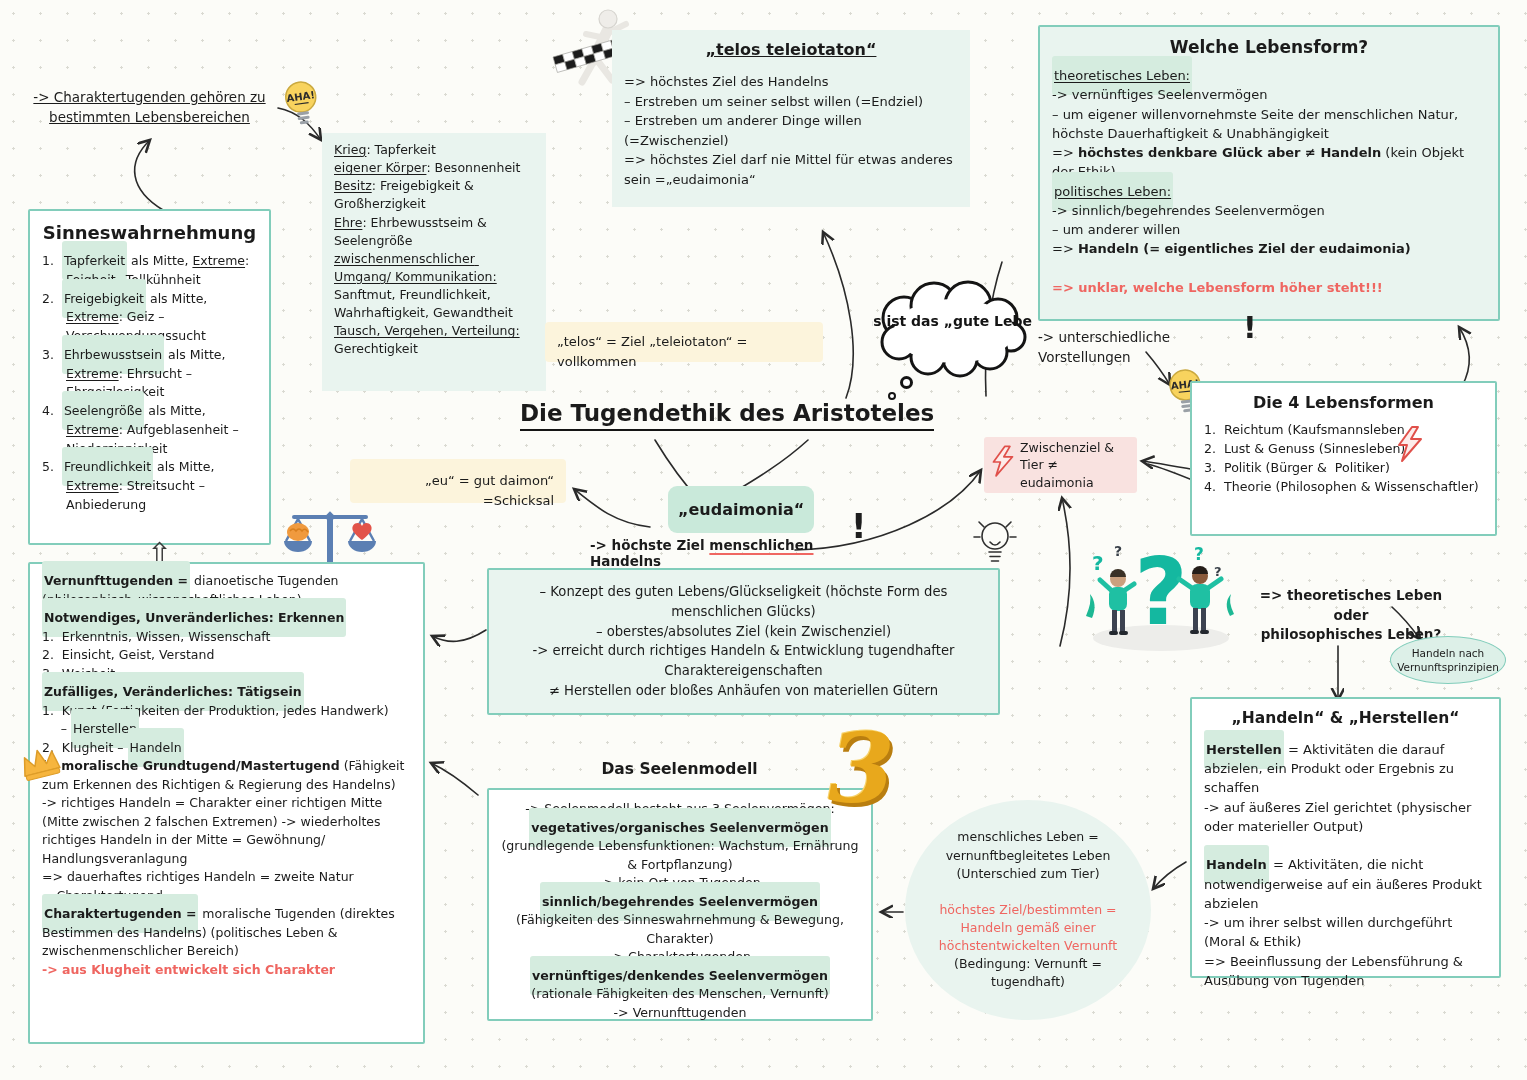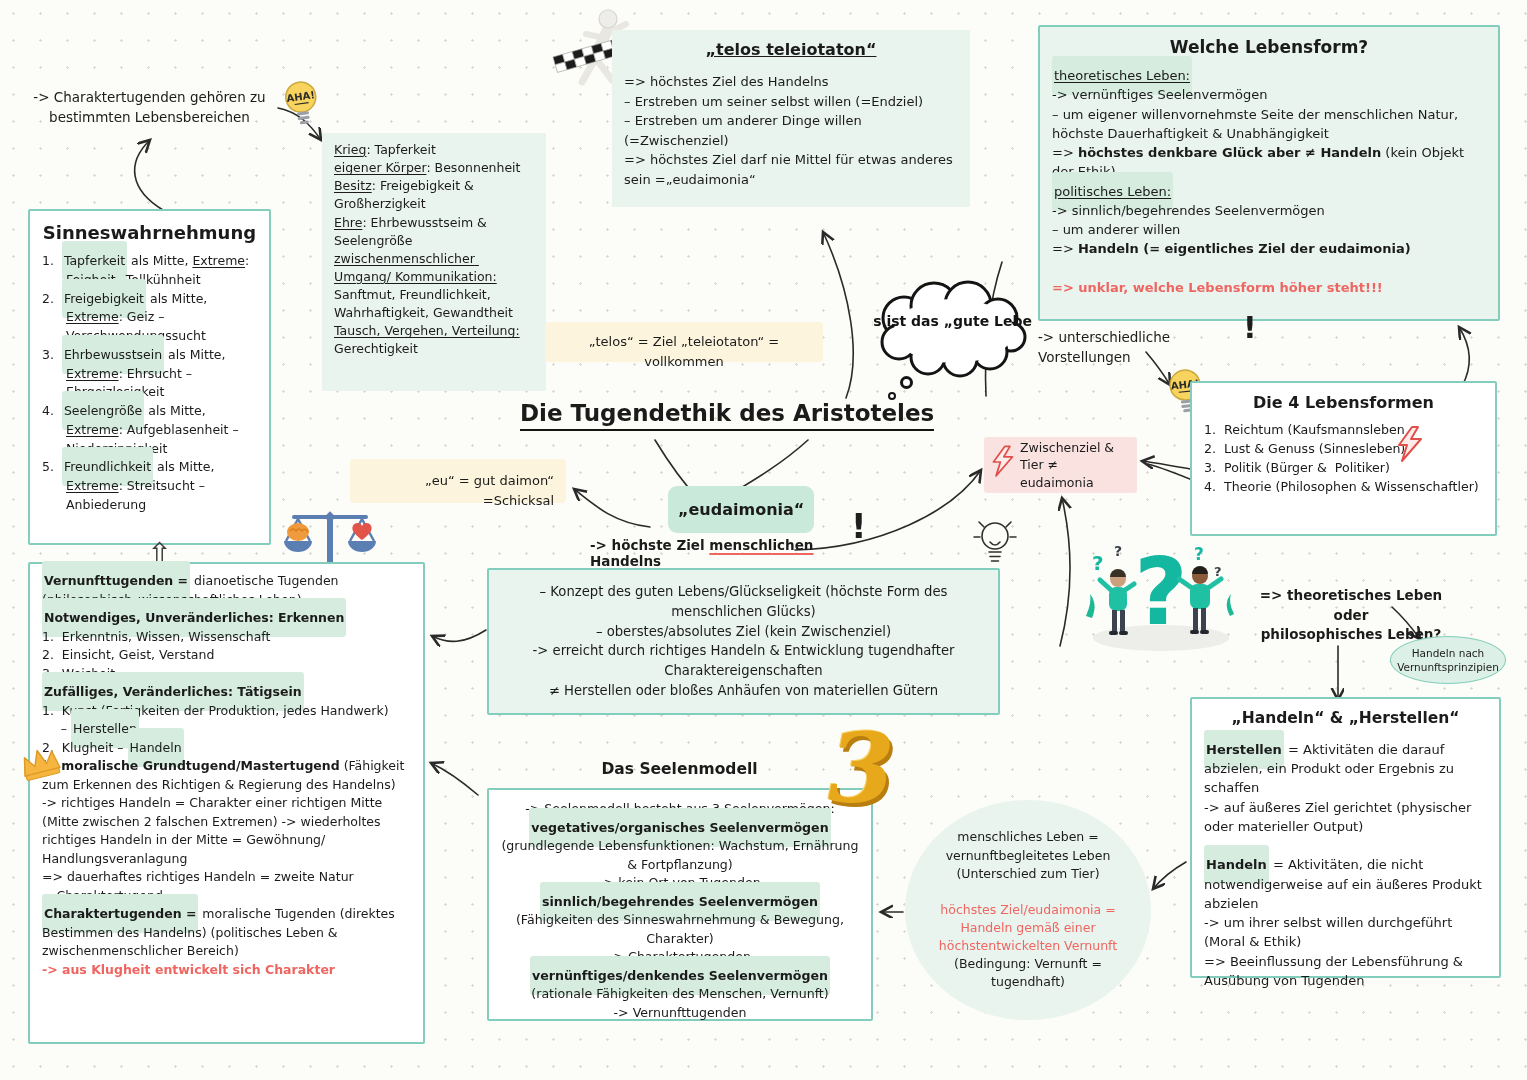--- a/index.html
+++ b/index.html
@@ -58,21 +58,21 @@
       <path d="M486,630 C464,644 448,644 432,636" marker-end="url(#ah)"></path>
       <path d="M478,795 C458,778 446,770 431,763" marker-end="url(#ah)"></path>
       <path d="M903,912 L881,912" marker-end="url(#ah)"></path>
       <path d="M1186,862 C1172,870 1162,878 1153,889" marker-end="url(#ah)"></path>
       <path d="M1462,386 C1473,366 1471,346 1459,327" marker-end="url(#ah)"></path>
       <path d="M1338,646 L1338,700" marker-end="url(#ah)"></path>
       <path d="M1392,607 C1404,618 1412,628 1420,639" marker-end="url(#ah)"></path>
     </g>
   </svg>
 
-  <div class="note ctr" style="left:22px;top:88px;width:255px;text-align:center;">
+  <div class="note ctr" style="left:22px;top:88px;width:255px;text-align:center;text-decoration:underline;">
       <div class="ln">-&gt; Charaktertugenden gehören zu</div>
       <div class="ln">bestimmten Lebensbereichen</div>
     </div>
 
   <div class="abs" style="left:282px;top:80px;transform:rotate(-8deg);">
     <svg width="40" height="48" viewBox="0 0 40 48">
       <circle cx="20" cy="17" r="15" fill="#f8d35e" stroke="#caa93f" stroke-width="1.5"></circle>
       <text x="20" y="20" text-anchor="middle" font-size="10" font-weight="bold" fill="#2b2b2b">AHA!</text>
       <path d="M13,23.5 h14" stroke="#2b2b2b" stroke-width="1.2"></path>
       <rect x="14" y="32" width="12" height="3" rx="1.5" fill="#9aa0a6"></rect>
@@ -155,21 +155,21 @@
         <div class="ln">=&gt; <b>höchstes denkbare Glück aber ≠ Handeln</b> (kein Objekt der Ethik)</div>
         <div class="ln"><span class="hl"><span class="ul">politisches Leben:</span></span></div>
         <div class="ln">-&gt; sinnlich/begehrendes Seelenvermögen</div>
         <div class="ln">– um anderer willen</div>
         <div class="ln">=&gt; <b>Handeln (= eigentliches Ziel der eudaimonia)</b></div>
         <div class="ln">&nbsp;</div>
         <div class="ln"><span class="red"><b>=&gt; unklar, welche Lebensform höher steht!!!</b></span></div>
       </div>
   </div>
 
-  <div class="box cream" style="left:545px;top:322px;width:278px;height:40px;font-size:13px;text-align:center;padding-top:10px;">
+  <div class="box cream" style="left:545px;top:322px;width:278px;height:40px;font-size:13px;text-align:left;padding-top:10px;">
     <span>„telos“ = Ziel  „teleiotaton“ = vollkommen</span>
   </div>
 
   <div class="abs" style="left:872px;top:280px;width:160px;height:108px;">
     <svg width="160" height="108" viewBox="0 0 160 108">
       <g stroke="#141414" stroke-width="3" fill="#ffffff">
         <circle cx="32" cy="38" r="21"></circle>
           <circle cx="62" cy="26" r="23"></circle>
           <circle cx="96" cy="25" r="23"></circle>
         <circle cx="126" cy="38" r="19"></circle>
@@ -369,21 +369,21 @@
   </div>
 
   <div class="abs" style="left:828px;top:712px;font-family:'DejaVu Serif','Liberation Serif',serif;font-size:96px;font-weight:bold;font-style:italic;color:#e8a81c;text-shadow:3px 4px 0 #b97e10,-1px -1px 0 #f7d269;">3</div>
 
   <div class="abs ctr" style="left:905px;top:800px;width:246px;height:220px;border-radius:50%;background:var(--mint);display:flex;flex-direction:column;justify-content:center;font-size:12.5px;line-height:1.45;padding:10px 16px;">
     <div>
         <div class="ln">menschliches Leben =</div>
         <div class="ln">vernunftbegleitetes Leben</div>
         <div class="ln">(Unterschied zum Tier)</div>
         <div class="ln">&nbsp;</div>
-        <div class="ln"><span class="red">höchstes Ziel/eudaimonia =</span></div>
+        <div class="ln"><span class="red">höchstes Ziel/bestimmten =</span></div>
         <div class="ln"><span class="red">Handeln gemäß einer</span></div>
         <div class="ln"><span class="red">höchstentwickelten Vernunft</span></div>
         <div class="ln">(Bedingung: Vernunft =</div>
         <div class="ln">tugendhaft)</div>
       </div>
   </div>
 
   <div class="box brd" style="left:1190px;top:697px;width:311px;height:281px;font-size:13px;line-height:1.48;">
     <div class="btitle" style="font-size:15.5px;margin-bottom:10px;">„Handeln“ &amp; „Herstellen“</div>
     <div>

